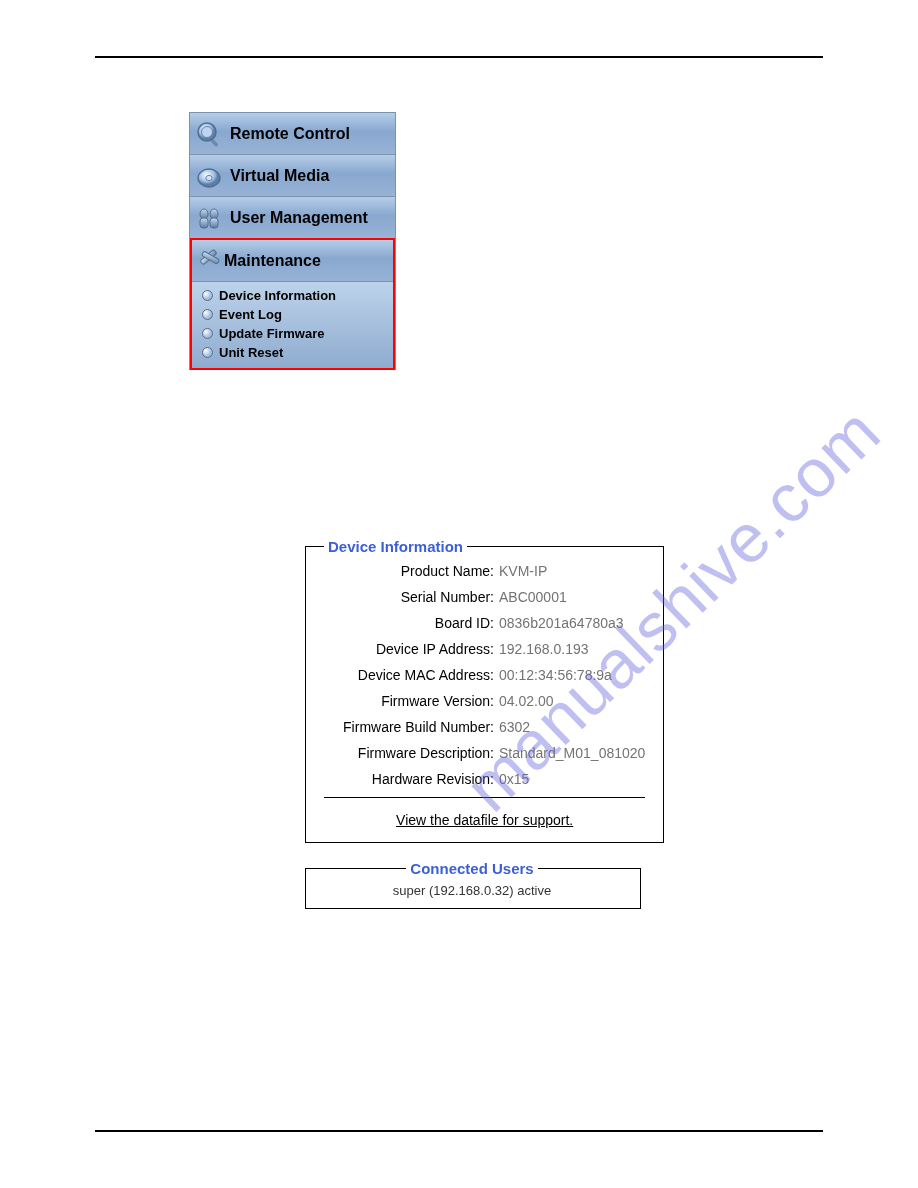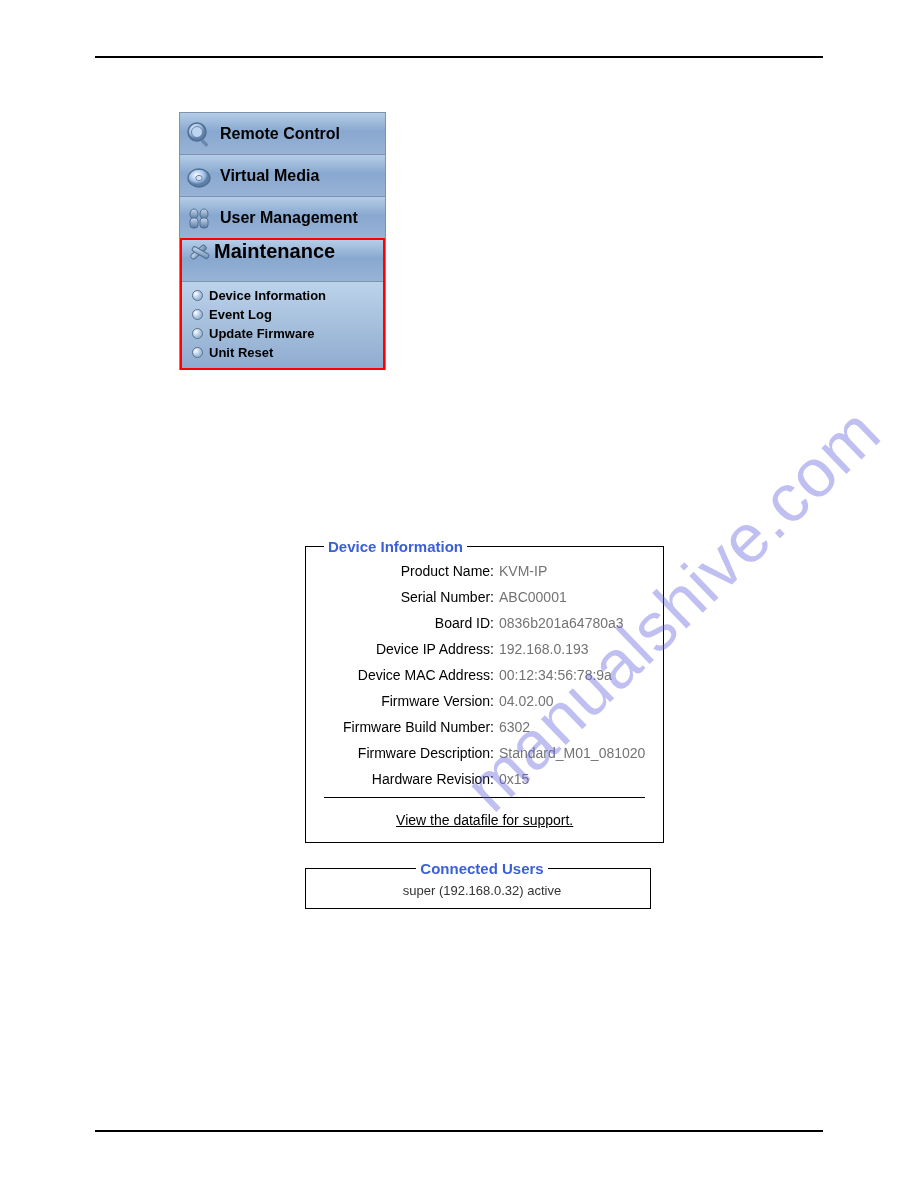--- a/index.html
+++ b/index.html
@@ -25,21 +25,21 @@
     left: 95px;
     width: 728px;
     height: 2px;
     background: #000;
   }
 
   
   .nav {
     position: absolute;
     top: 112px;
-    left: 179px;
+    left: 189px;
     width: 205px;
     border: 1px solid #7d92ab;
     border-bottom: none;
     background: #9bb6d6;
   }
   .nav-item {
     display: flex;
     align-items: center;
     height: 41px;
     padding-left: 4px;
@@ -57,26 +57,27 @@
     align-items: center;
     justify-content: center;
   }
   .nav-expanded {
     border: 2px solid #ff0000;
     border-top: none;
     margin-top: -1px;
   }
   .nav-expanded-head {
     display: flex;
+    align-items: center;
     height: 41px;
     padding-left: 4px;
     border-top: 2px solid #ff0000;
     border-bottom: 1px solid #7d92ab;
     background: linear-gradient(#b5cde8 0%, #89a8cf 45%, #97b3d6 100%);
-    font-size: 20px;
+    font-size: 16px;
     font-weight: bold;
     color: #000;
   }
   .nav-sub {
     background: linear-gradient(#bcd3ea, #8fabcf);
     padding: 4px 0 6px 10px;
   }
   .nav-sub-item {
     display: flex;
     align-items: center;
@@ -136,21 +137,21 @@
   .devlink {
     color: #000;
     text-decoration: underline;
     font-size: 14px;
   }
 
   .connusers {
     top: 860px;
     left: 303px;
     width: 300px;
-    padding: 6px 18px 10px 26px;
+    padding: 6px 18px 10px 16px;
     text-align: center;
     font-size: 13px;
     color: #333;
   }
 
   
   .watermark {
     position: absolute;
     top: 570px;
     left: 400px;

